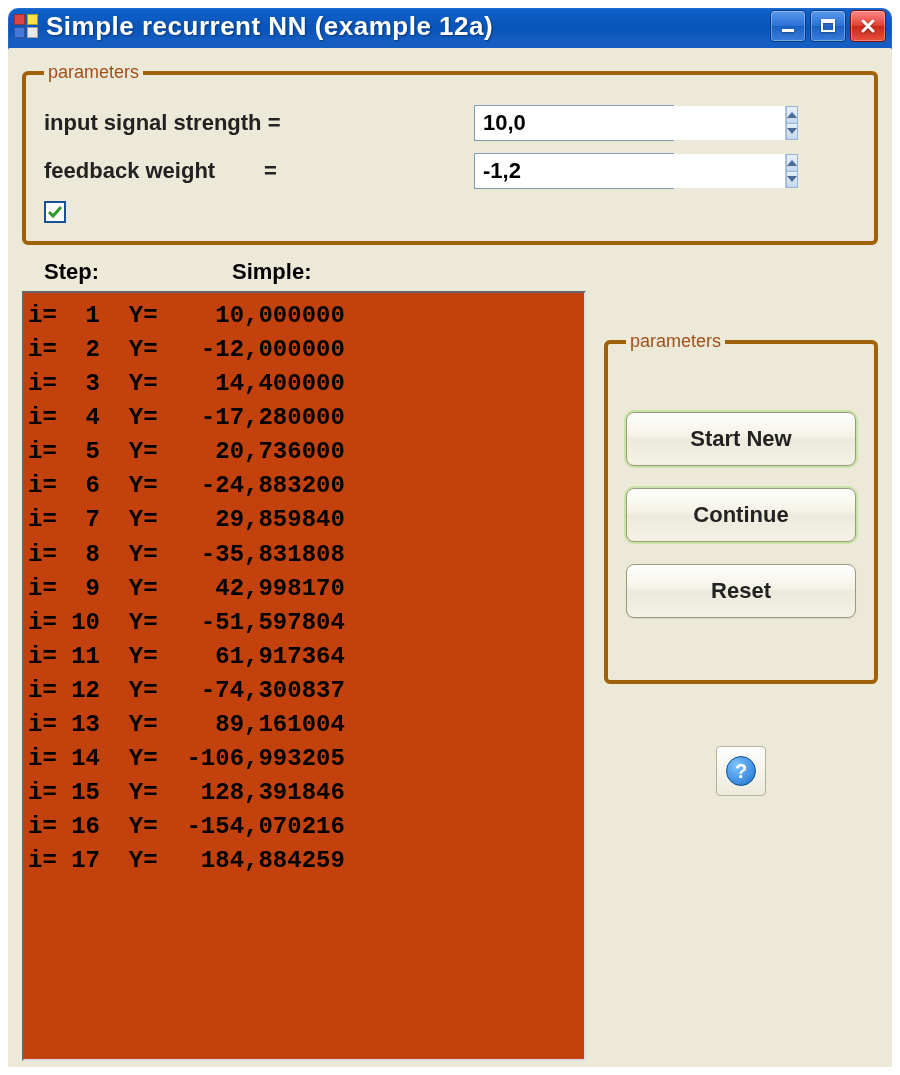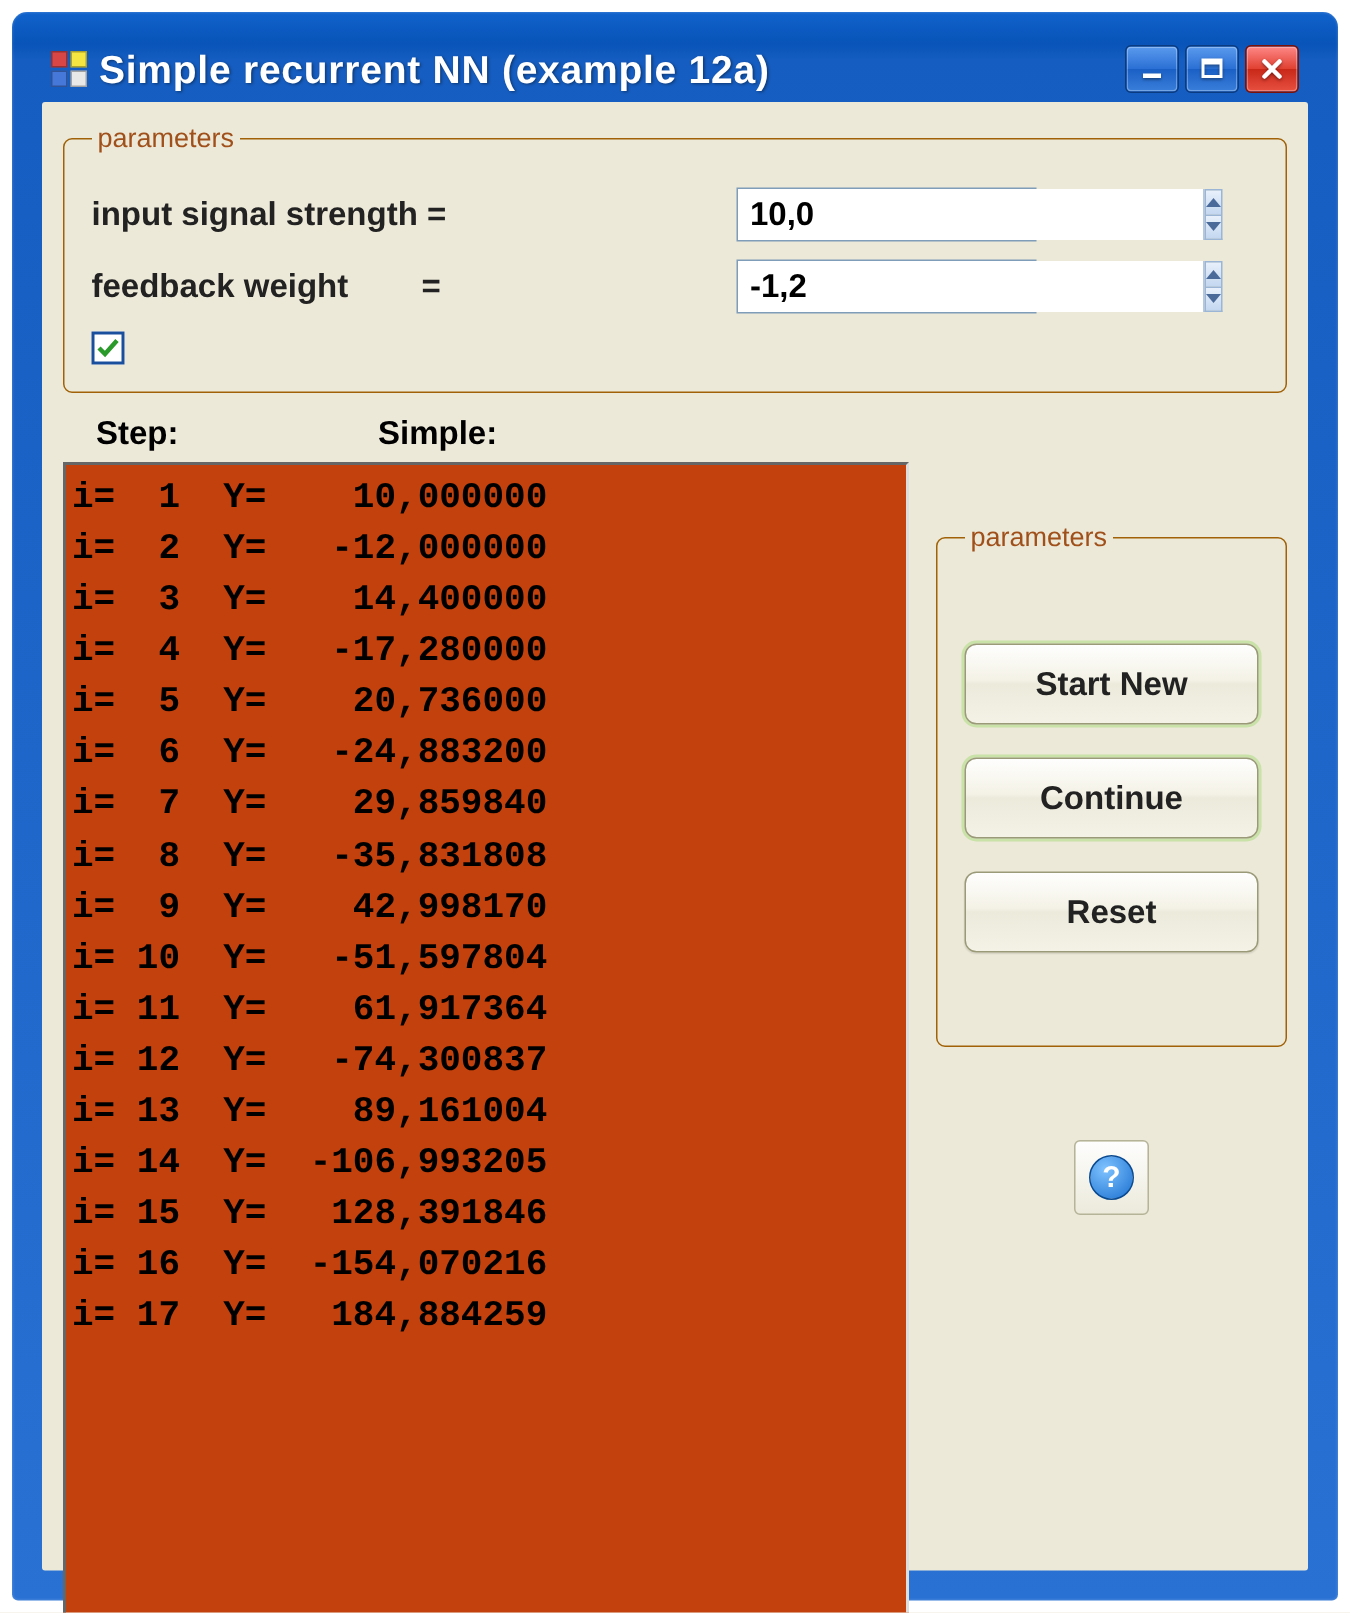--- a/index.html
+++ b/index.html
@@ -8,21 +8,21 @@
     padding: 8px;
     background: #fff;
     font-family: Tahoma, Verdana, sans-serif;
     font-size: 13px;
   }
   .window {
     width: 884px;
     height: 1059px;
     background: linear-gradient(to bottom, #1062cc 0%, #0854b8 2%, #155dc0 3%, #2972d4 100%);
     border-radius: 10px 10px 4px 4px;
-    padding: 20px;
+    padding: 0;
     box-shadow: inset 0 0 2px rgba(255,255,255,0.3);
   }
   .titlebar {
     height: 40px;
     display: flex;
     align-items: center;
     padding: 0 6px 4px 6px;
   }
   .titlebar-icon {
     width: 24px;
@@ -72,21 +72,21 @@
   .win-btn svg { filter: drop-shadow(0 1px 1px rgba(0,0,0,0.4)); }
   .client {
     background: #ece9d8;
     height: calc(100% - 40px);
     border-radius: 2px;
     padding: 10px 14px;
     position: relative;
   }
 
   fieldset {
-    border: 1px solid #a16207;
+    border: 4px solid #a16207;
     border-radius: 6px;
     padding: 10px 18px 18px 18px;
     margin: 4px 0 6px 0;
   }
   legend {
     color: #a0501a;
     font-size: 18px;
     padding: 0 4px;
   }
   .param-row {

